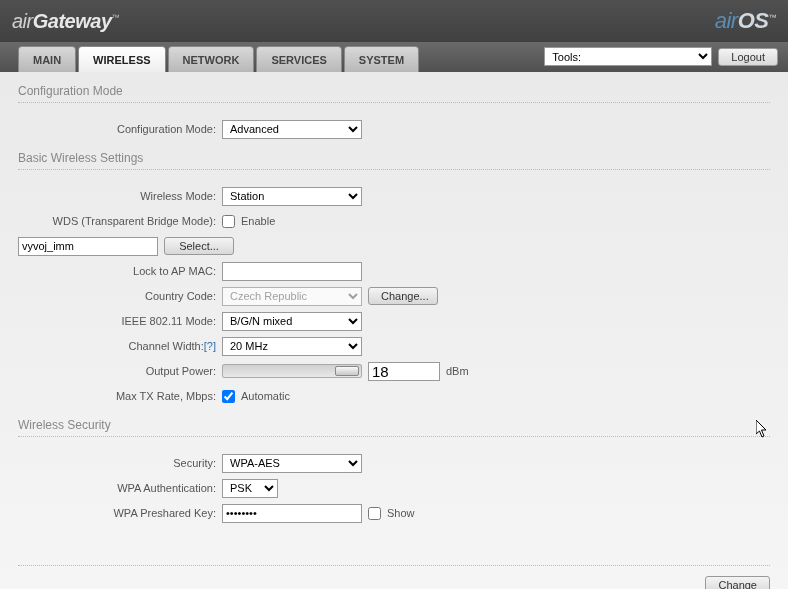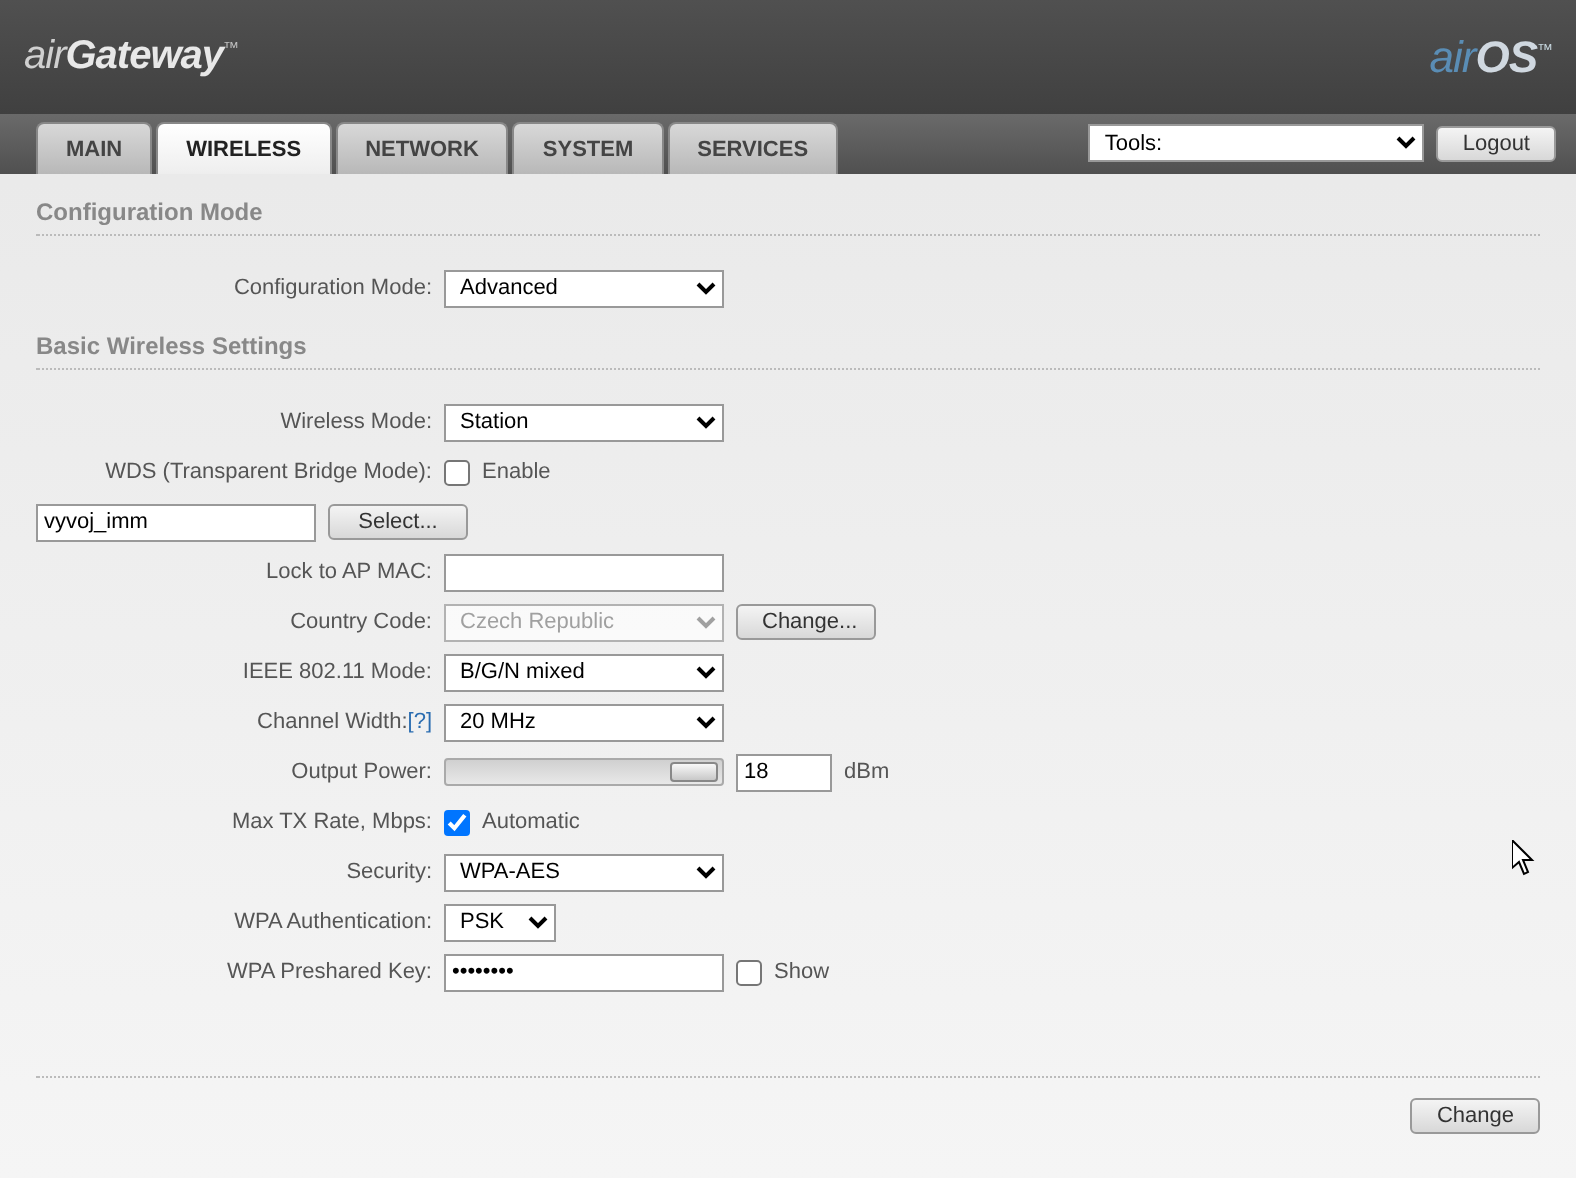--- a/index.html
+++ b/index.html
@@ -5,21 +5,21 @@
 * { box-sizing: border-box; margin: 0; padding: 0; }
 body {
   font-family: Arial, Helvetica, sans-serif;
   font-size: 11px;
   background: linear-gradient(to bottom, #e8e8e8 0%, #f5f5f5 100%);
   width: 788px;
   height: 589px;
   overflow: hidden;
 }
 .header {
-  height: 57px;
+  height: 42px;
   background: linear-gradient(to bottom, #505050 0%, #404040 100%);
   display: flex;
   align-items: center;
   justify-content: space-between;
   padding: 0 12px;
 }
 .logo-left {
   color: #c0c0c0;
   font-size: 20px;
   font-style: italic;
@@ -85,21 +85,21 @@
   padding: 2px 12px;
   font-size: 11px;
   cursor: pointer;
   color: #333;
 }
 .content {
   padding: 12px 18px;
 }
 .section-title {
   color: #888;
-  font-weight: bold;
+  font-weight: normal;
   font-size: 12px;
   border-bottom: 1px dotted #bbb;
   padding-bottom: 4px;
   margin-top: 10px;
   margin-bottom: 14px;
 }
 .section-title:first-child { margin-top: 0; }
 .row {
   display: flex;
   align-items: center;
@@ -140,23 +140,23 @@
   position: absolute;
   right: 2px;
   top: 1px;
   width: 24px;
   height: 10px;
   background: linear-gradient(to bottom, #f8f8f8, #c8c8c8);
   border: 1px solid #888;
   border-radius: 2px;
 }
 .num-input {
-  width: 48px;
+  width: 72px;
   height: 19px;
-  font-size: 11px;
+  font-size: 15px;
   border: 1px solid #999;
   text-align: left;
   padding: 0 3px;
 }
 .unit { color: #555; font-size: 11px; }
 .chk { width: 13px; height: 13px; }
 .chk-label { color: #555; font-size: 11px; }
 .footer-line {
   border-top: 1px dotted #bbb;
   margin-top: 40px;
@@ -182,22 +182,22 @@
   </div>
   <div class="logo-right">
     <span class="air">air</span><span class="os">OS</span><span class="tm">™</span>
   </div>
 </div>
 
 <div class="tabbar">
   <div class="tab">MAIN</div>
   <div class="tab active">WIRELESS</div>
   <div class="tab">NETWORK</div>
+  <div class="tab">SERVICES</div>
   <div class="tab">SYSTEM</div>
-  <div class="tab">SERVICES</div>
   <div class="tab-right">
     <select class="sel">
       <option>Tools:</option>
     </select>
     <button class="btn">Logout</button>
   </div>
 </div>
 
 <div class="content">
 
@@ -276,20 +276,21 @@
   </div>
 
   <div class="row">
     <div class="label">Max TX Rate, Mbps:</div>
     <div class="controls">
       <input type="checkbox" class="chk" checked="" style="">
       <span class="chk-label">Automatic</span>
     </div>
   </div>
 
+  <div class="section-title">Wireless Security</div>
 
   <div class="row">
     <div class="label">Security:</div>
     <div class="controls">
       <select class="sel"><option>WPA-AES</option></select>
     </div>
   </div>
 
   <div class="row">
     <div class="label">WPA Authentication:</div>

